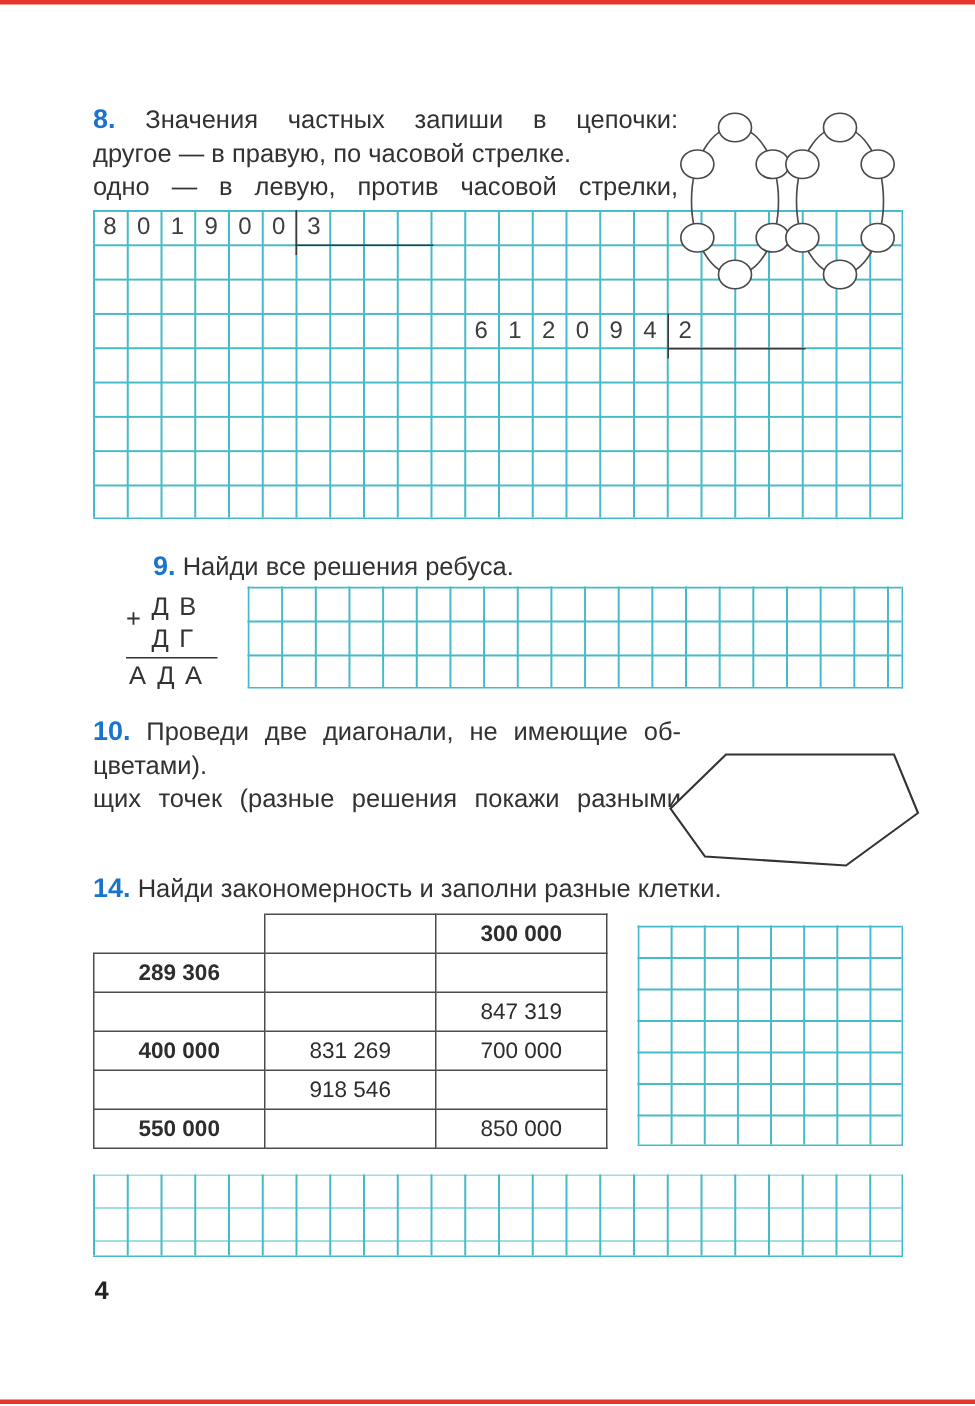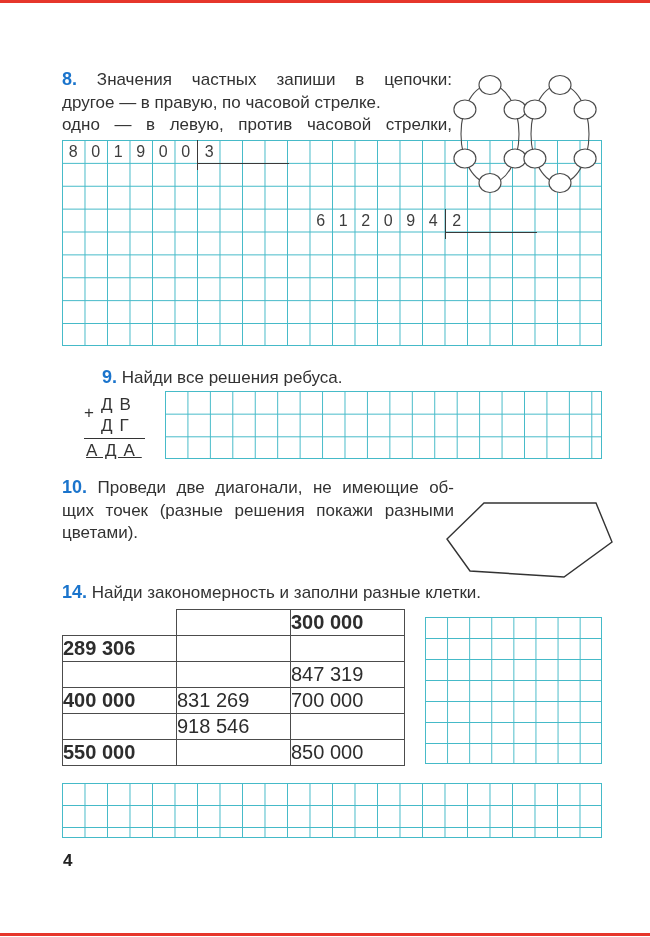--- a/index.html
+++ b/index.html
@@ -41,27 +41,27 @@
   #div2-h { left:444.5px; top:231.6px; width:92px;  height:1.2px; }
 
   .chains { position:absolute; left:447px; top:70px; }
   .ring { fill:none; stroke:#4a4a4a; stroke-width:1.1; }
   .chain-node { fill:#ffffff; stroke:#4a4a4a; stroke-width:1.1; }
 
   .rebus { position:absolute; left:84px; top:394px; font-size:17px; color:#333; }
   .rebus-plus { position:absolute; left:0; top:9px; font-size:17px; }
   .rebus-rows { margin-left:17px; letter-spacing:7px; line-height:21px; }
   .rebus-result { margin-top:2px; padding:1px 3px 0 2px; border-top:1.3px solid #333;
-                  letter-spacing:7px; line-height:21px; width:fit-content;text-decoration:underline; }
+                  letter-spacing:7px; line-height:21px; width:fit-content; }
 
   .hexagon { position:absolute; left:440px; top:497px; }
 
   .pattern-table { position:absolute; left:62px; top:609px; border-collapse:collapse; }
   .pattern-table td { width:114px; height:26px; border:1px solid #4c4c4c;
-                      font-size:20px; text-align:left; vertical-align:middle; color:#2d2d2d; }
+                      font-size:15px; text-align:center; vertical-align:middle; color:#2d2d2d; }
   .pattern-table td.bold { font-weight:bold; }
   .pattern-table td.phantom { border-top:none; border-left:none; }
 
   .page-number { position:absolute; left:63px; top:851px; font-size:17px; font-weight:bold; color:#222; }
 </style>
 </head>
 <body>
 
 <div class="page">
 
@@ -126,22 +126,22 @@
       <div>ДВ</div>
       <div>ДГ</div>
     </div>
     <div class="rebus-result">АДА</div>
   </div>
 
   <div class="grid" id="rebus-grid"></div>
 
   <div class="para" style="left:62px; top:476px; width:392px;">
     <div class="line jfull"><span class="tasknum">10.</span> <span>Проведи две диагонали, не имеющие об-</span></div>
+    <div class="line">цветами).</div>
     <div class="line jfull">щих точек (разные решения покажи разными</div>
-    <div class="line">цветами).</div>
   </div>
 
   <svg class="hexagon" width="180" height="84" viewBox="0 0 180 84">
     <polygon points="7,42 44,6 156,6 172,45 124,80 30,74" fill="#ffffff" stroke="#333333" stroke-width="1.4"></polygon>
   </svg>
 
   <div class="para" style="left:62px; top:581px; width:470px;">
     <div class="line"><span class="tasknum">14.</span> <span>Найди закономерность и заполни разные клетки.</span></div>
   </div>
 

